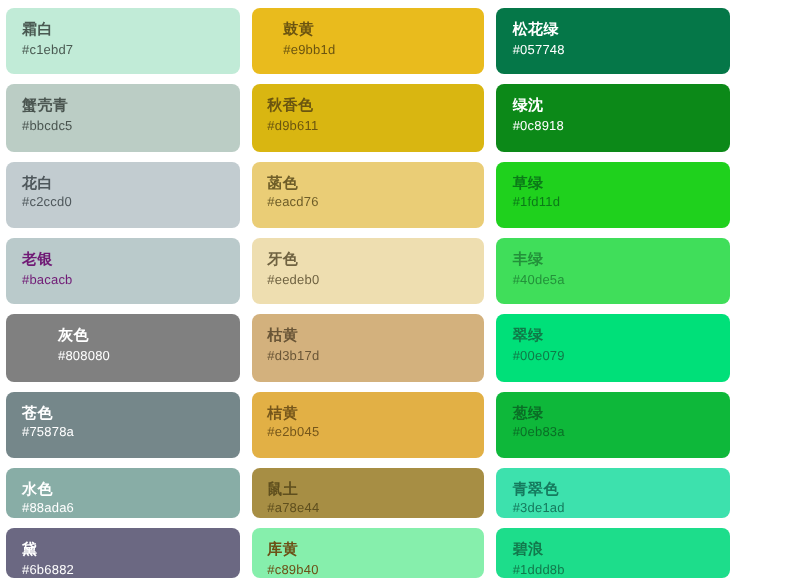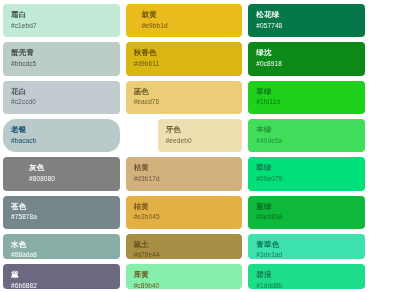--- a/index.html
+++ b/index.html
@@ -82,25 +82,25 @@
       <span class="swatch-hex">#c2ccd0</span>
     </div>
     <div class="swatch" style="background: rgb(234, 205, 118); color: rgb(110, 93, 40);">
       <span class="swatch-name">菡色</span>
       <span class="swatch-hex">#eacd76</span>
     </div>
     <div class="swatch" style="background: rgb(31, 209, 29); color: rgb(11, 122, 24);">
       <span class="swatch-name">草绿</span>
       <span class="swatch-hex">#1fd11d</span>
     </div>
-    <div class="swatch" style="background: rgb(186, 202, 203); color: #0c4a6e; border-radius: 13px;">
+    <div class="swatch" style="background: rgb(186, 202, 203); color: #701a75;">
       <span class="swatch-name">老银</span>
       <span class="swatch-hex">#bacacb</span>
     </div>
-    <div class="swatch" style="background: rgb(238, 222, 176); color: rgb(111, 98, 65); margin-left: 32px;">
+    <div class="swatch" style="background: rgb(238, 222, 176); color: rgb(111, 98, 65);">
       <span class="swatch-name">牙色</span>
       <span class="swatch-hex">#eedeb0</span>
     </div>
     <div class="swatch" style="background: rgb(64, 222, 90); color: rgb(35, 145, 58);">
       <span class="swatch-name">丰绿</span>
       <span class="swatch-hex">#40de5a</span>
     </div>
     <div class="swatch" style="background: rgb(128, 128, 128); color: rgb(255, 255, 255); padding-left: 26px;">
       <span class="swatch-name">灰色</span>
       <span class="swatch-hex">#808080</span>

